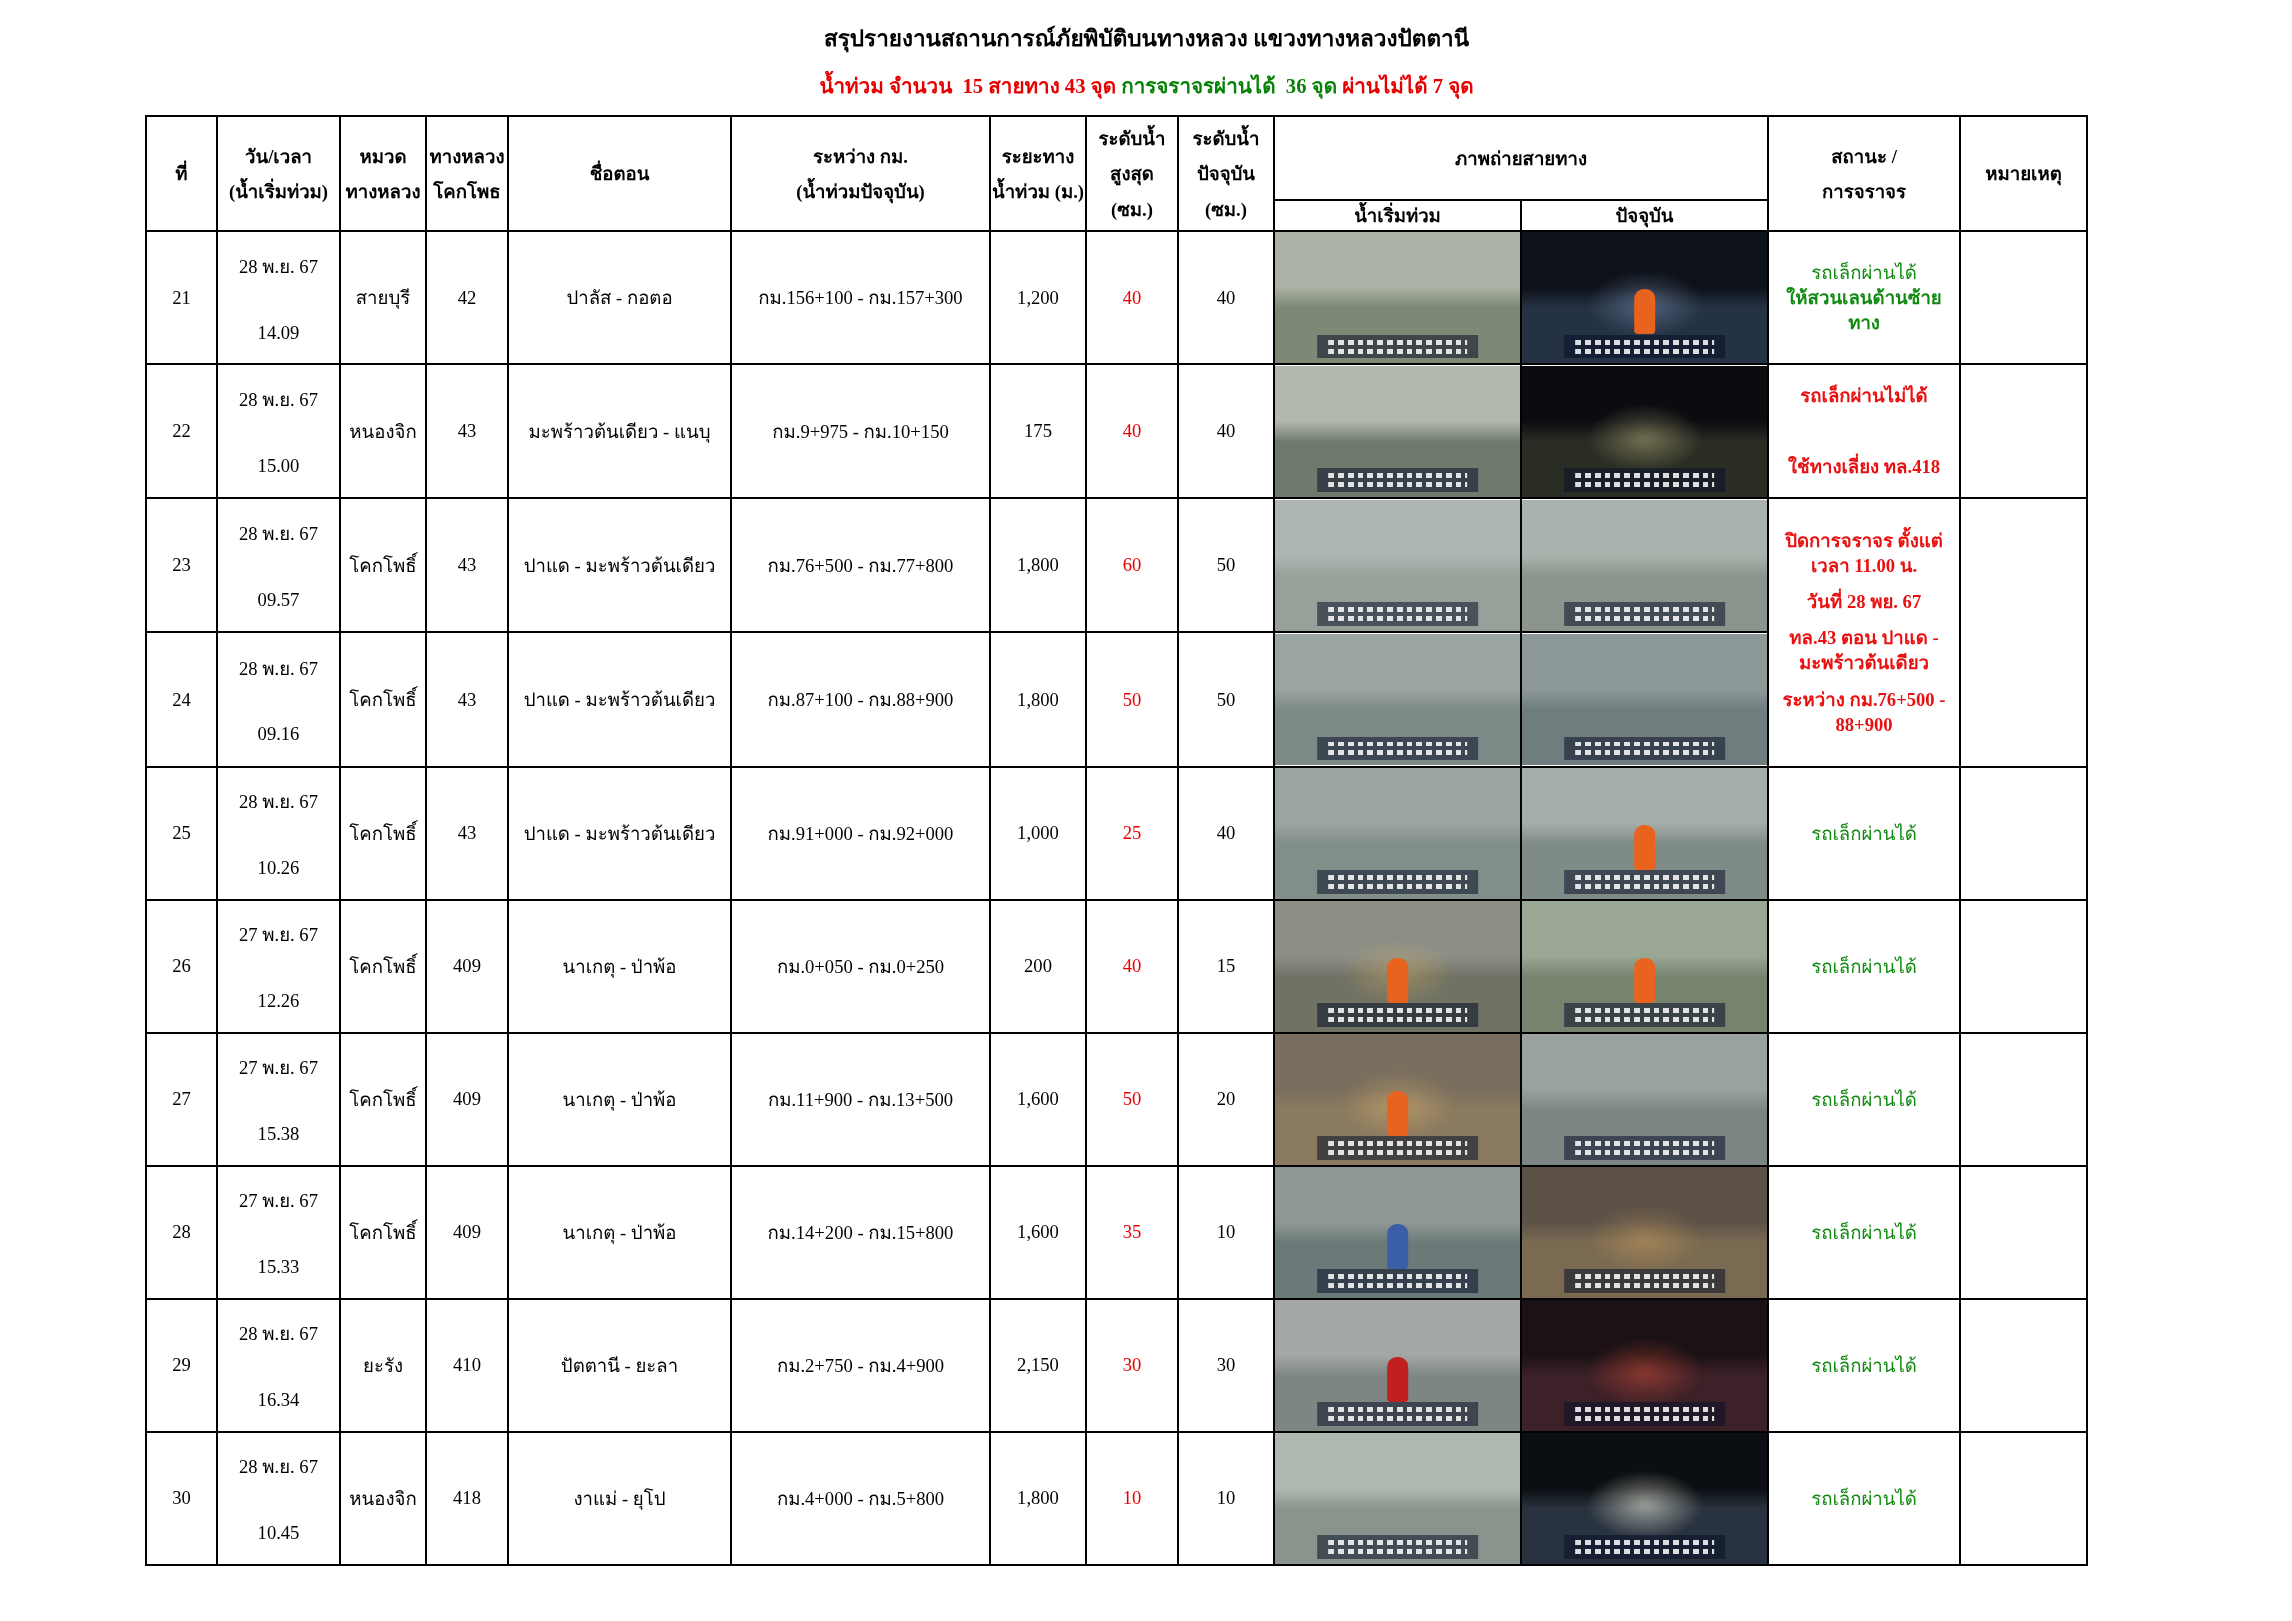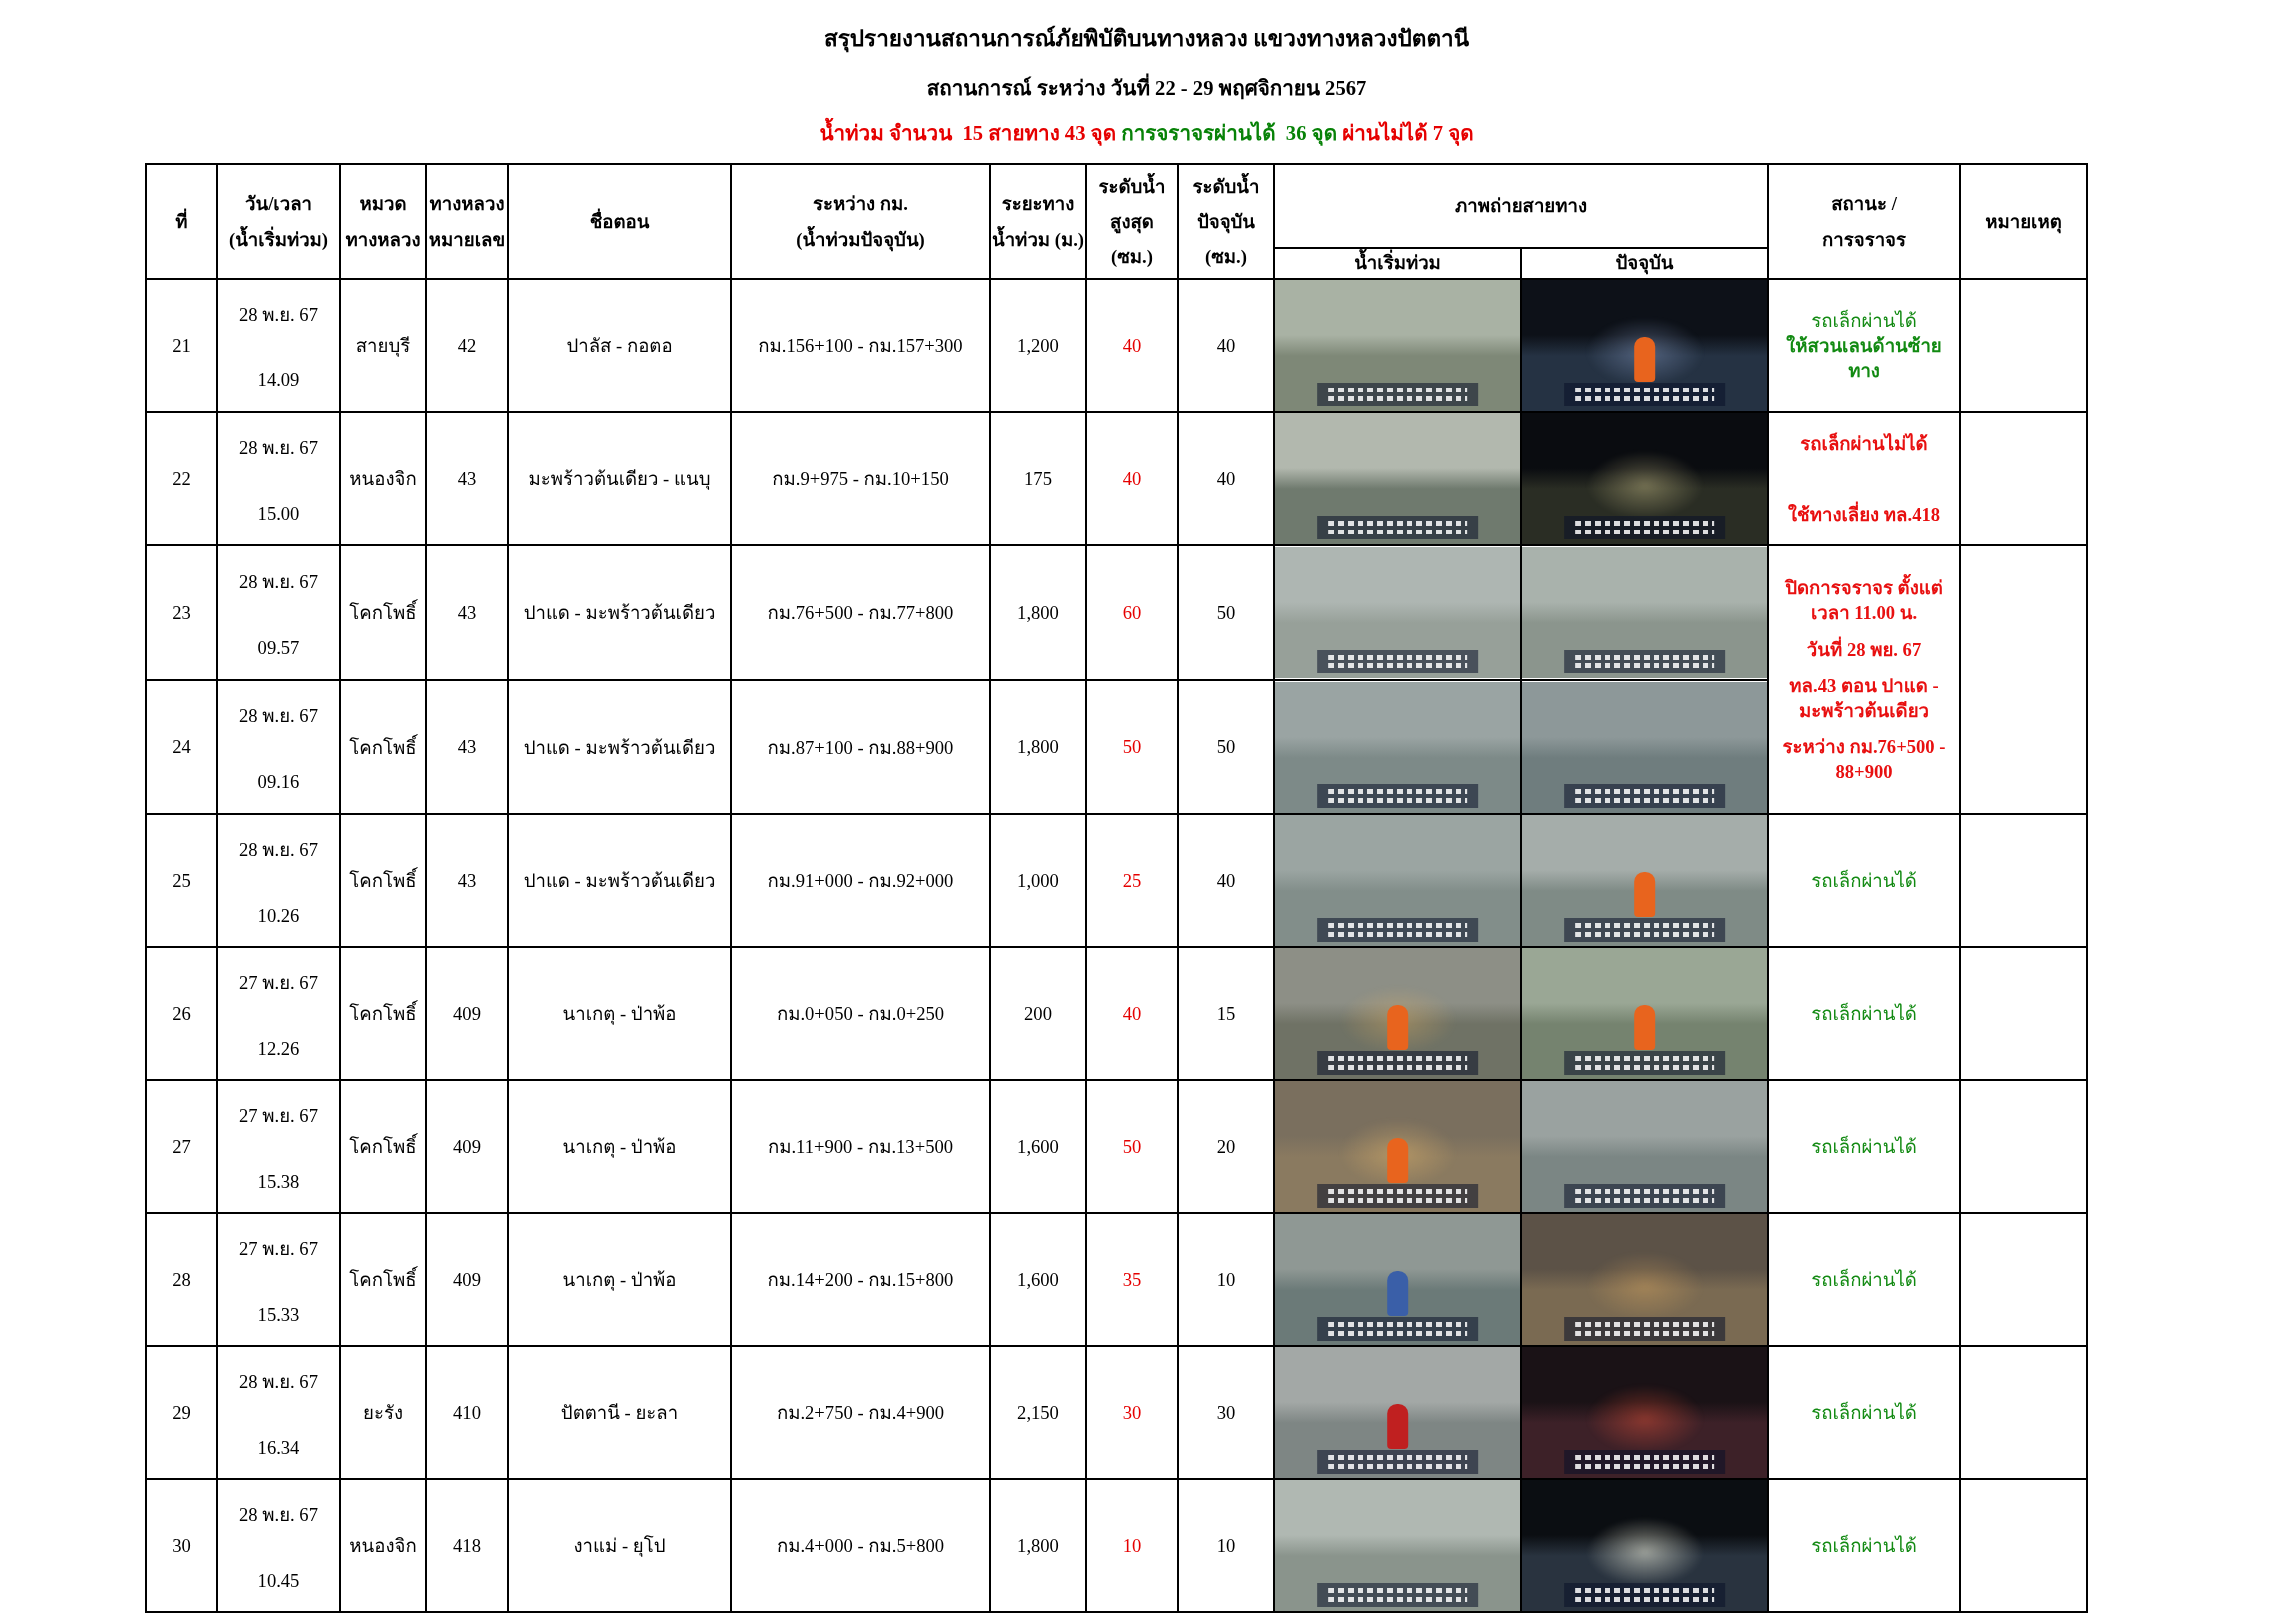--- a/index.html
+++ b/index.html
@@ -45,21 +45,20 @@
                  rgba(255,255,255,0.85) 0 5.9px, rgba(255,255,255,0) 5.9px 9.8px);}
   .photo .cap::before{top:4.9px;}
   .photo .cap::after{top:13.7px;}
   .red{color:#e60000;}
 </style>
 </head>
 <body>
 
 <div class="titles">
   <div class="t1">สรุปรายงานสถานการณ์ภัยพิบัติบนทางหลวง แขวงทางหลวงปัตตานี</div>
-  <div class="t2">สถานการณ์ ระหว่าง วันที่  22 - 29 พฤศจิกายน  2567</div>
   <div class="t3"><span style="color: rgb(230, 0, 0);">น้ำท่วม จำนวน  15 สายทาง 43 จุด </span><span style="color: rgb(7, 130, 7);">การจราจรผ่านได้  36 จุด </span><span style="color: rgb(230, 0, 0);">ผ่านไม่ได้ 7 จุด</span></div>
 </div>
 
 <table>
   <colgroup>
     <col style="width:71px">
       <col style="width:123px">
       <col style="width:86px">
     <col style="width:82px">
       <col style="width:223px">
@@ -80,21 +79,21 @@
       <th rowspan="2">
         <div>วัน/เวลา</div>
           <div>(น้ำเริ่มท่วม)</div>
         </th>
       <th rowspan="2">
         <div>หมวด</div>
           <div>ทางหลวง</div>
         </th>
       <th rowspan="2">
         <div>ทางหลวง</div>
-          <div>หมายเลข</div>
+          <div>โคกโพธ</div>
         </th>
       <th rowspan="2">
           <div>ชื่อตอน</div>
         </th>
       <th rowspan="2">
         <div>ระหว่าง กม.</div>
           <div>(น้ำท่วมปัจจุบัน)</div>
         </th>
       <th rowspan="2">
         <div>ระยะทาง</div>

